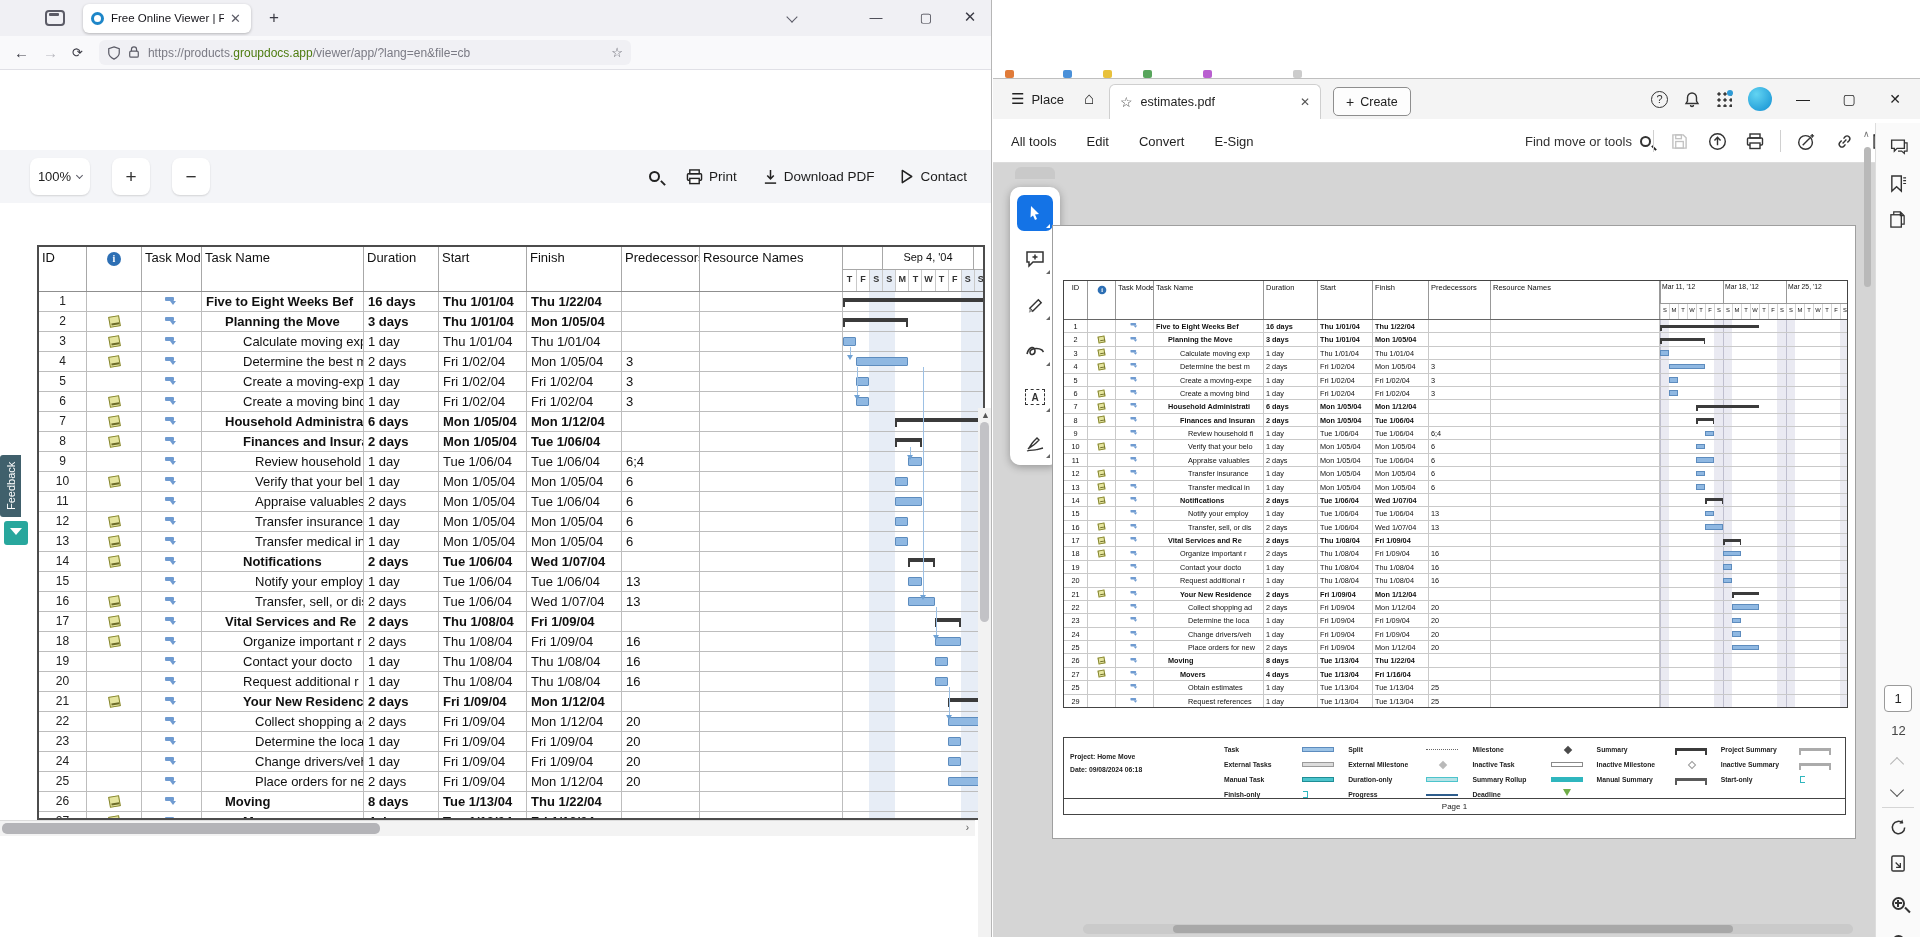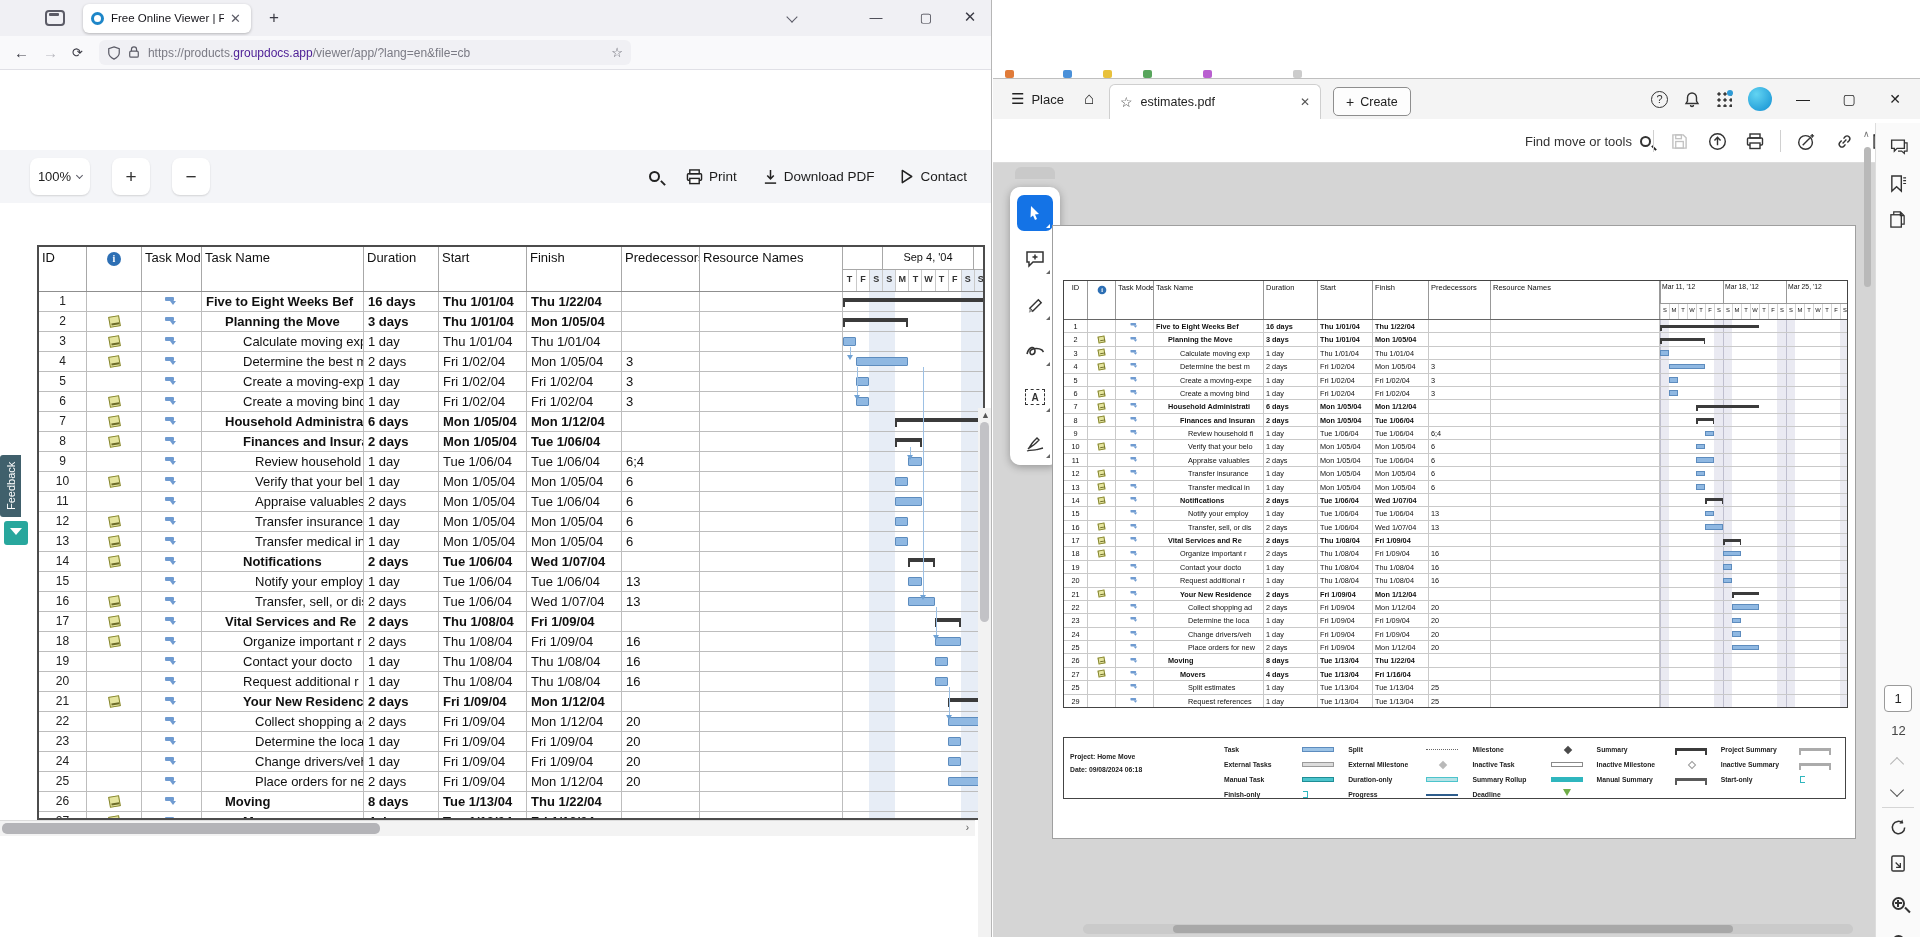--- a/index.html
+++ b/index.html
@@ -16,21 +16,21 @@
   .newtab{font-size:17px;color:#3a3a44;margin-left:12px;padding:0 6px}
   .chev{width:8px;height:8px;border-right:1.6px solid #5b5b66;border-bottom:1.6px solid #5b5b66;transform:rotate(45deg);display:inline-block}
   .tab-list-chev{position:absolute;right:195px;top:13px}
   .wc{position:absolute;top:6px;width:22px;height:22px;display:flex;align-items:center;justify-content:center;color:#3a3a44;font-size:13px}
   
   #ff-urlbar{position:absolute;left:0;top:36px;width:100%;height:34px;background:#f9f9fb;border-bottom:1px solid #e0e0e6;display:flex;align-items:center}
   .navico{font-size:15px;color:#3a3a44;margin-left:14px}
   .navico.dis{color:#b8b8bf}
   .urlfield{height:25px;background:#f0f0f4;border-radius:6px;margin-left:16px;width:532px;display:flex;align-items:center;padding:0 8px;font-size:12px}
   .urltxt{white-space:nowrap;overflow:hidden;color:#7a7a84;flex:1}
-  .urltxt b{color:#4c1d95;font-weight:normal}
+  .urltxt b{color:#4d7c0f;font-weight:normal}
   .star{font-size:13px;color:#5b5b66}
   .hamb{position:absolute;right:14px;top:44px;font-size:17px;color:#3a3a44;letter-spacing:-1px}
   svg.ic{display:block}
   
   #gd-head{position:absolute;left:0;top:70px;width:100%;height:80px;background:#fff}
   .backcirc{position:absolute;left:26px;top:95px;width:36px;height:36px;border-radius:50%;background:#ececf1;display:flex;align-items:center;justify-content:center;font-size:16px;color:#333}
   .gdlogo{position:absolute;left:84px;top:100px;display:flex;align-items:center}
   .gdglyph{width:26px;height:26px;background:#1b84c8;border-radius:6px;position:relative}
   .gdglyph::before{content:"";position:absolute;left:5px;top:5px;width:16px;height:3px;background:#fff;border-radius:2px;box-shadow:0 6px 0 #fff,0 12px 0 #fff}
   .gdtext{font-size:21px;font-weight:bold;letter-spacing:.5px;color:#161616;margin-left:8px}
@@ -839,20 +839,26 @@
         </svg>
       <span class="appgrid"></span>
       <span class="avatar"></span>
       <span class="acwc">—</span>
       <span class="acwc">▢</span>
       <span class="acwc">✕</span>
     </div>
   </div>
 
   <div id="ac-tools">
+    <div class="acnav">
+      <span>All tools</span>
+      <span>Edit</span>
+      <span>Convert</span>
+      <span>E-Sign</span>
+    </div>
     <div class="acfind">
       <span>Find move or tools</span>
       <span class="mag" style="border-color:#333"></span>
     </div>
     <div class="actoolicons">
       <span class="vdiv"></span>
       <span class="tico">
           <svg class="ic" width="17" height="17" viewBox="0 0 18 18">
             <path d="M2 2 H13 L16 5 V16 H2 Z" fill="none" stroke="#c2c2c2" stroke-width="1.5"></path>
             <rect x="5" y="9" width="8" height="7" fill="none" stroke="#c2c2c2" stroke-width="1.4"></rect>
@@ -1434,21 +1440,21 @@
             <div class="pc p-pred"></div>
             <div class="pc p-res"></div>
             <div class="pc p-gantt pgantt"></div>
           </div>
           <div class="prow">
             <div class="pc p-id">25</div>
             <div class="pc p-note pnote"></div>
             <div class="pc p-mode pmode">
               <span class="mode-ico"></span>
             </div>
-            <div class="pc pname p-name pl3">Split estimates</div>
+            <div class="pc pname p-name pl3">Obtain estimates</div>
             <div class="pc pdur p-dur">1 day</div>
             <div class="pc pstart p-start">Tue 1/13/04</div>
             <div class="pc pfin p-fin">Tue 1/13/04</div>
             <div class="pc p-pred">25</div>
             <div class="pc p-res"></div>
             <div class="pc p-gantt pgantt"></div>
           </div>
           <div class="prow">
             <div class="pc p-id">29</div>
             <div class="pc p-note pnote"></div>
@@ -1538,20 +1544,21 @@
           <div class="legcell">
             <span>Progress</span>
             <span class="sw sw-line"></span>
           </div>
           <div class="legcell">
             <span>Deadline</span>
             <span class="sw sw-arrow-down"></span>
           </div>
         </div>
     </div>
+    <div id="pgno">Page 1</div>
   </div>
 
   <div class="acvsb">
     <span class="a">∧</span>
     <div class="thumb"></div>
   </div>
   <div class="achsb">
       <div class="thumb"></div>
     </div>
 

